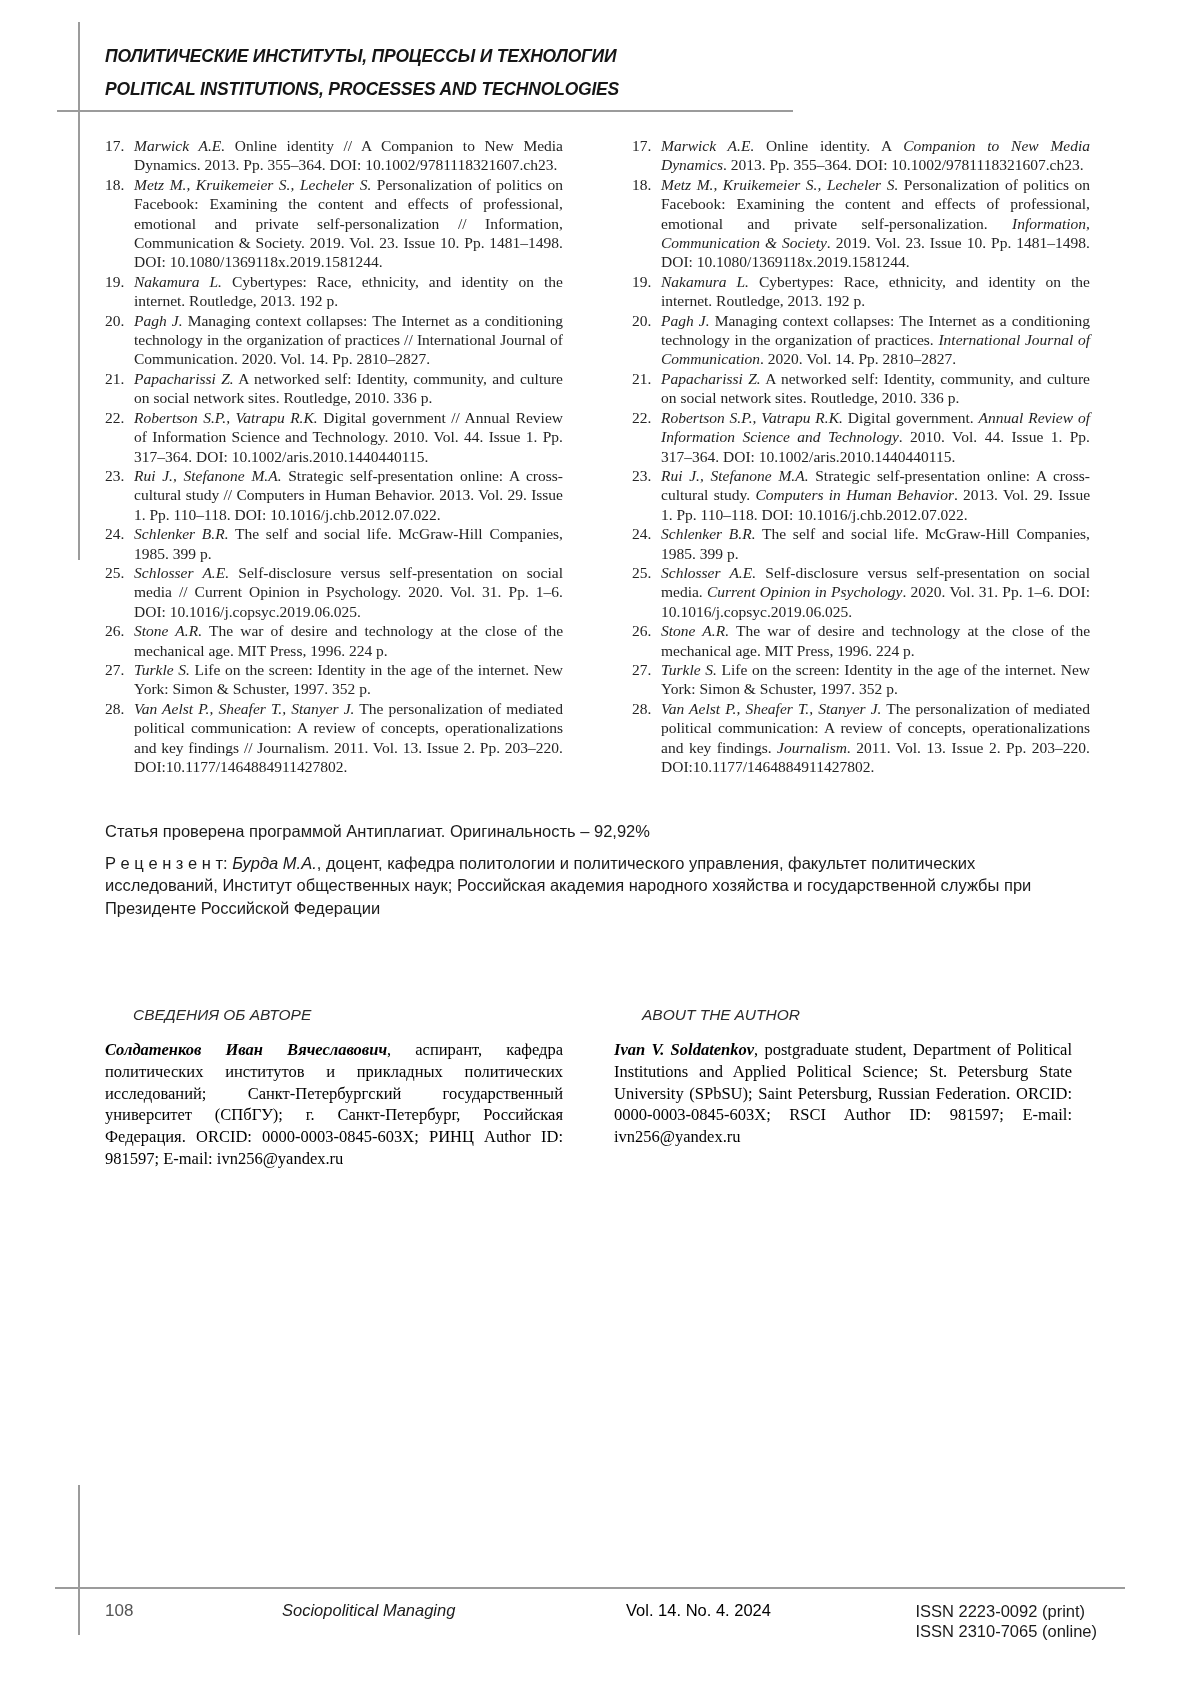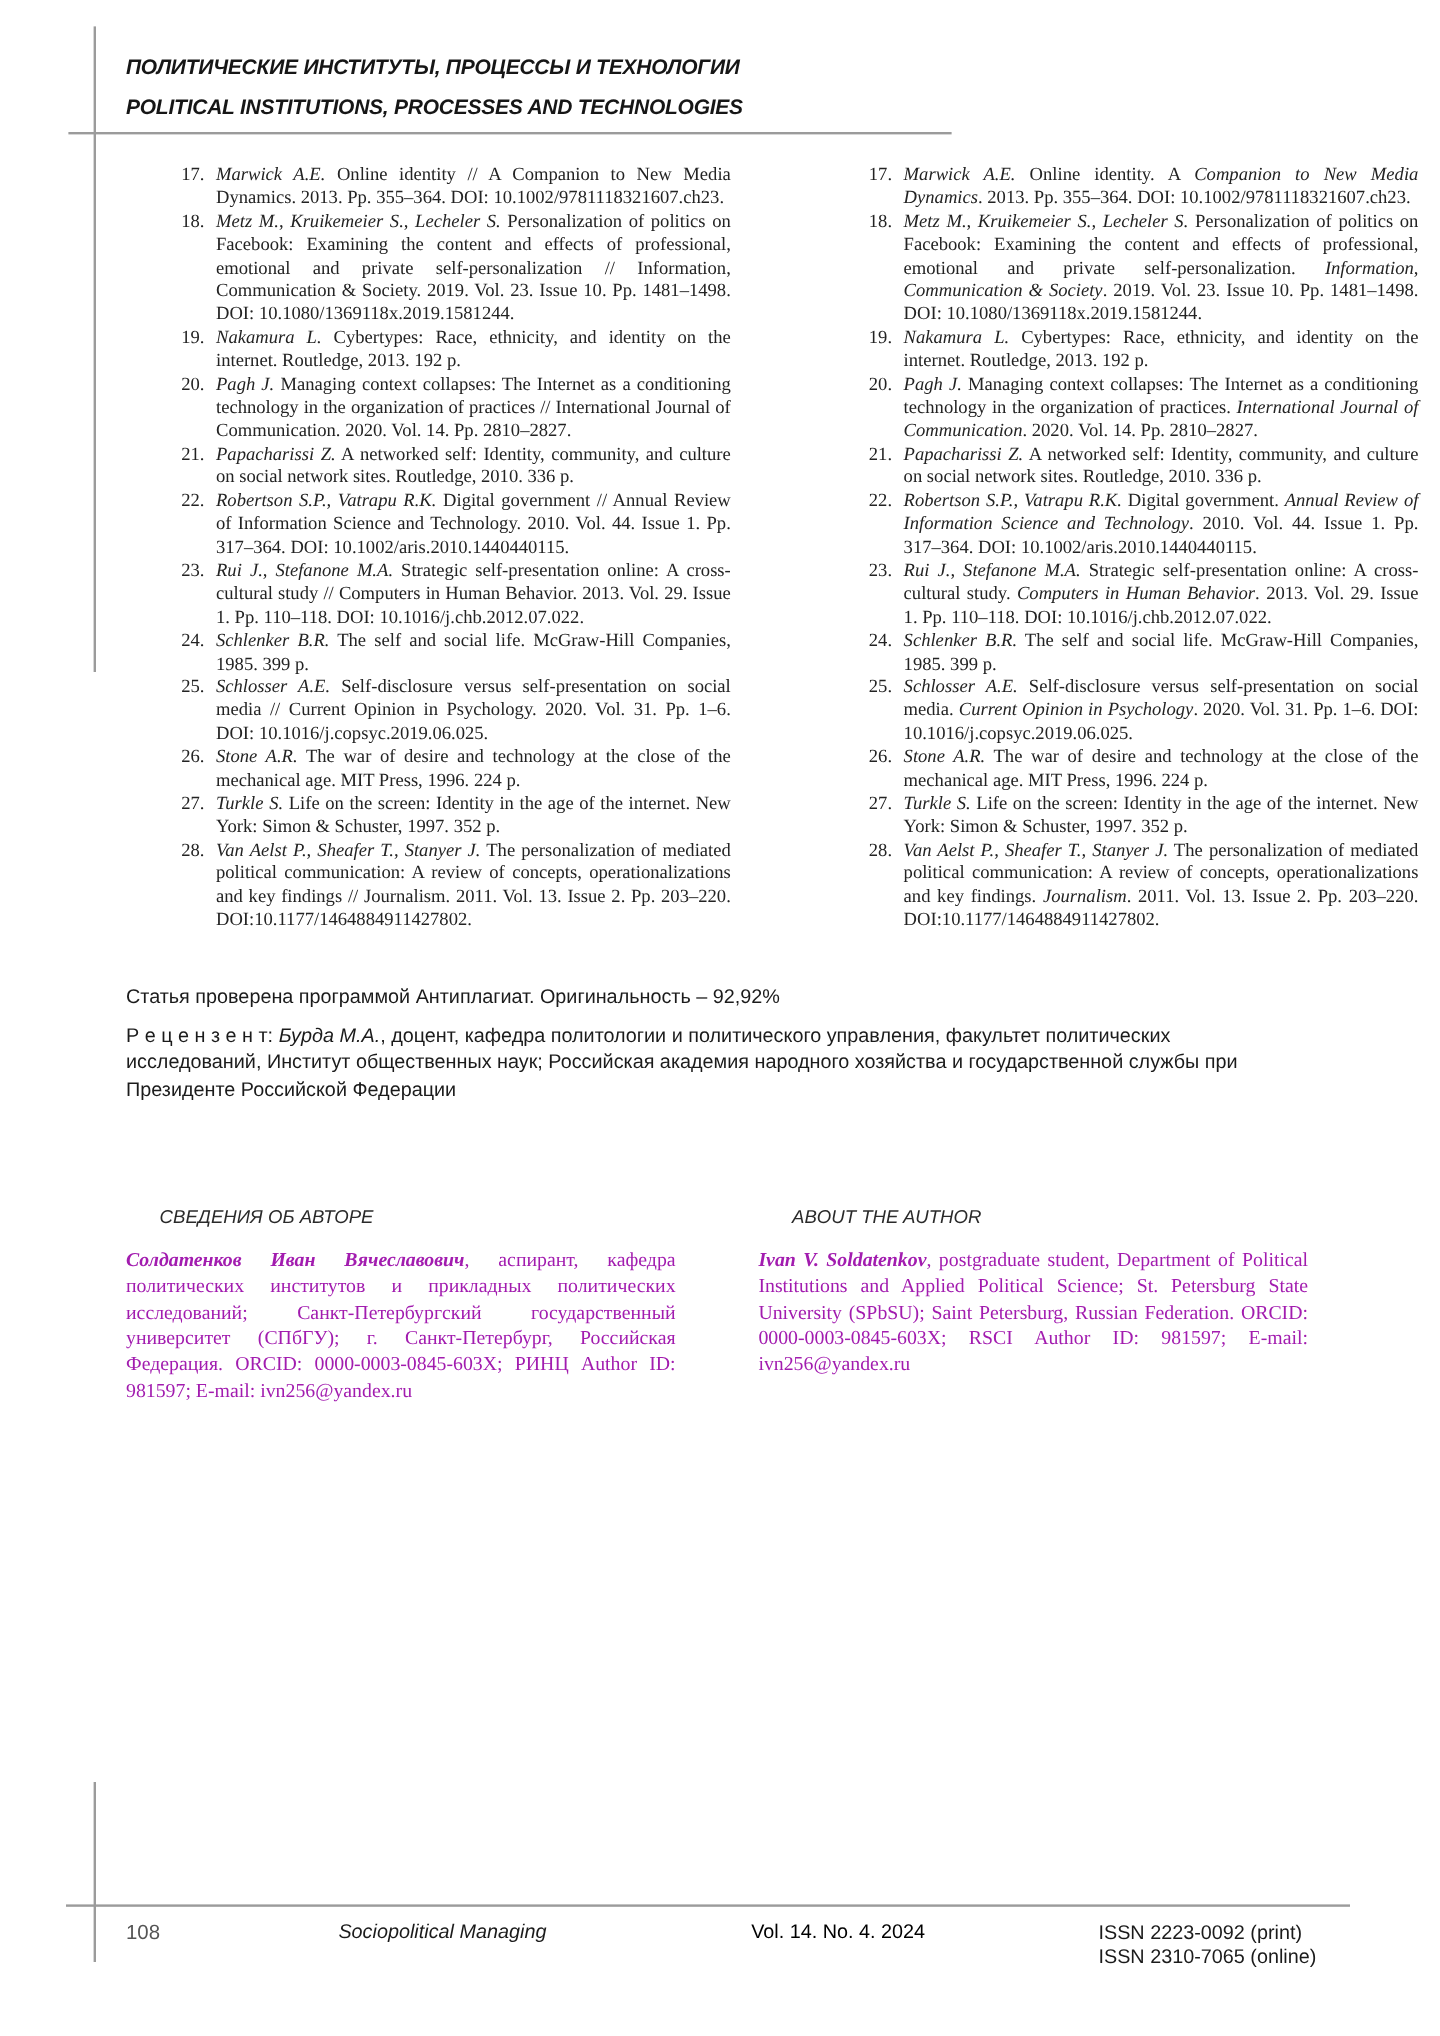--- a/index.html
+++ b/index.html
@@ -20,40 +20,40 @@
   
   .header{position:absolute;left:105px;top:40px;}
   .header-line{
     font-family:"Liberation Sans", sans-serif;
     font-weight:bold;font-style:italic;
     font-size:17.5px;line-height:33px;color:#161616;letter-spacing:-0.2px;
   }
 
   
   .refs{position:absolute;left:105px;top:136px;width:985px;display:flex;gap:69px;}
-  .refs .col{flex:0 0 458px;width:458px;margin-left:46px;}
+  .refs .col{flex:0 0 458px;width:458px;}
   .ref{display:flex;font-size:15.5px;line-height:19.4px;color:#232323;}
   .ref-num{flex:0 0 29px;}
   .ref-text{flex:1;text-align:justify;}
 
   
   .note{position:absolute;left:105px;width:985px;
     font-family:"Liberation Sans", sans-serif;font-size:16.5px;color:#1b1b1b;}
   .note-antiplagiat{top:820px;line-height:22px;}
   .note-reviewer{top:852px;line-height:22.4px;}
   .note-received{top:929px;line-height:22.3px;}
 
   
-  .authors{position:absolute;left:105px;top:1006px;width:985px;display:flex;gap:69px;}
+  .authors{position:absolute;left:105px;top:1006px;width:985px;display:flex;gap:51px;}
   .authors .col{flex:0 0 458px;width:458px;}
   .auth-heading{
     font-family:"Liberation Sans", sans-serif;font-style:italic;
     font-size:15.5px;color:#2a2a2a;margin-left:28px;
   }
-  .bio{margin-top:15px;font-size:16.5px;line-height:21.8px;text-align:justify;color:#a21caf;}
+  .bio{margin-top:15px;font-size:16.5px;line-height:21.8px;text-align:justify;color:#000000;}
 
   
   .footer-page{position:absolute;left:105px;top:1601px;
     font-family:"Liberation Sans", sans-serif;font-size:17px;color:#555;}
   .footer-journal{position:absolute;left:282px;top:1601px;
     font-family:"Liberation Sans", sans-serif;font-style:italic;font-size:16.5px;color:#1b1b1b;}
   .footer-vol{position:absolute;left:626px;top:1601px;
     font-family:"Liberation Sans", sans-serif;font-size:16.5px;color:#000000;}
   .footer-issn{position:absolute;right:103px;top:1601px;
     font-family:"Liberation Sans", sans-serif;font-size:16.5px;line-height:20px;color:#1b1b1b;}

